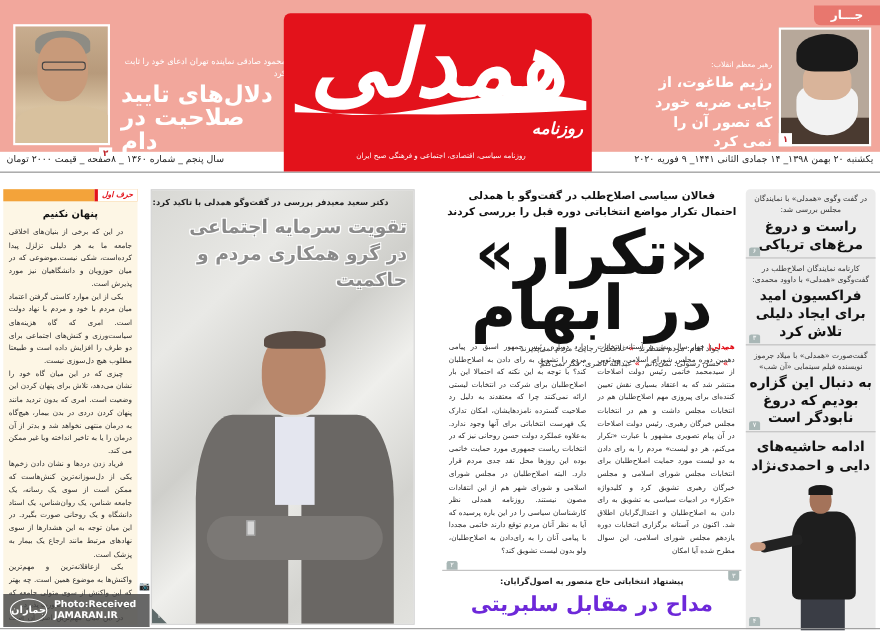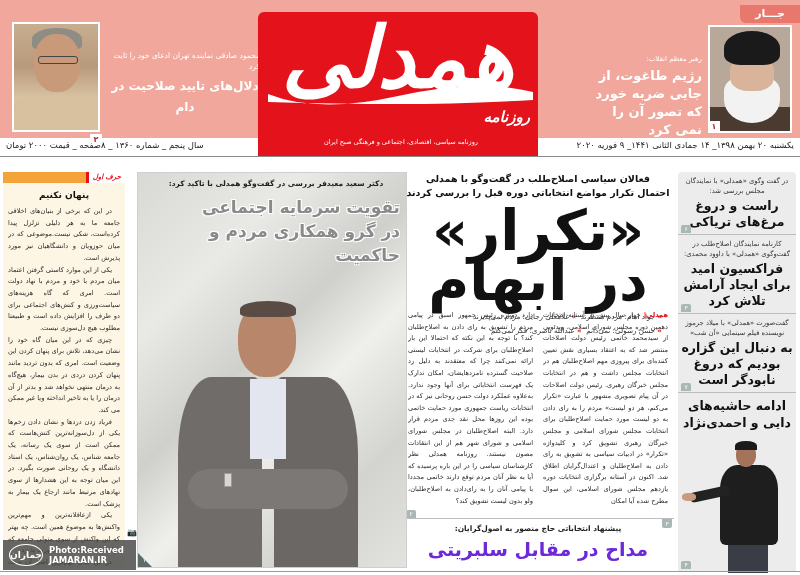--- a/index.html
+++ b/index.html
@@ -15,21 +15,21 @@
   .logo-tagline { position: absolute; right: 60px; top: 126px; direction: rtl; font-size: 6.5px; color: #ffffff; }
 
   .teaser-left { position: absolute; left: 10px; top: 20px; width: 250px; height: 110px; }
   .teaser-left .photo { position: absolute; left: 2px; top: 2px; width: 88px; height: 110px; border: 2px solid #ffffff; background: linear-gradient(180deg,#c8ad8f 0%,#b79a7b 40%,#d9c3a2 70%,#c7b08c 100%); overflow: hidden; }
   .photo .face { position: absolute; left: 20px; top: 10px; width: 46px; height: 58px; border-radius: 45%; background: #c89a7a; }
   .photo .hair { position: absolute; left: 18px; top: 4px; width: 50px; height: 22px; border-radius: 50% 50% 20% 20%; background: #8e8c84; }
   .photo .glasses { position: absolute; left: 24px; top: 32px; width: 40px; height: 8px; border: 1.5px solid #444; border-radius: 3px; }
   .photo .shirt { position: absolute; left: 0; top: 72px; width: 88px; height: 40px; background: #d8c19e; border-radius: 40% 40% 0 0; }
   .teaser-left .num-badge { position: absolute; left: 80px; top: 114px; width: 12px; height: 12px; background: #fff; color: #c0272d; font-size: 8px; font-weight: bold; text-align: center; line-height: 12px; }
   .teaser-left .kicker { position: absolute; right: 0; top: 30px; width: 150px; direction: rtl; text-align: right; font-size: 7.5px; color: #ffffff; line-height: 11px; }
-  .teaser-left .headline { position: absolute; right: 0; top: 56px; width: 150px; direction: rtl; text-align: center; font-size: 12px; font-weight: bold; color: #ffffff; line-height: 21px; }
+  .teaser-left .headline { position: absolute; right: 0; top: 56px; width: 150px; direction: rtl; text-align: left; font-size: 21px; font-weight: bold; color: #ffffff; line-height: 21px; }
 
   .teaser-right { position: absolute; left: 580px; top: 5px; width: 220px; height: 128px; }
   .teaser-right .photo { position: absolute; right: 8px; top: 20px; width: 84px; height: 108px; border: 2px solid #ffffff; background: #b7a89a; overflow: hidden; }
   .tr-turban { position: absolute; left: 14px; top: 4px; width: 56px; height: 34px; border-radius: 50% 50% 30% 30%; background: #1a1a1a; }
   .tr-face { position: absolute; left: 20px; top: 30px; width: 44px; height: 34px; border-radius: 40%; background: #d9b49a; }
   .tr-beard { position: absolute; left: 14px; top: 50px; width: 56px; height: 46px; border-radius: 30% 30% 50% 50%; background: #f2f2f2; }
   .tr-robe { position: absolute; left: 0; top: 80px; width: 84px; height: 30px; background: #4a3a30; }
   .teaser-right .num-badge { position: absolute; right: 80px; top: 116px; width: 12px; height: 12px; background: #fff; color: #c0272d; font-size: 8px; font-weight: bold; text-align: center; line-height: 12px; }
   .teaser-right .kicker { position: absolute; right: 98px; top: 50px; width: 120px; direction: rtl; text-align: right; font-size: 7px; color: #ffffff; }
   .teaser-right .headline { position: absolute; right: 98px; top: 62px; width: 120px; direction: rtl; text-align: right; font-size: 13px; font-weight: bold; color: #ffffff; line-height: 18px; }
@@ -66,21 +66,21 @@
   .body-cols { position: absolute; top: 138px; left: 0; width: 272px; height: 210px; display: flex; flex-direction: row-reverse; gap: 10px; padding: 0 6px; }
   .body-col { flex: 1; direction: rtl; text-align: justify; font-size: 6.6px; line-height: 11.6px; color: #2a2a2a; overflow: hidden; }
   .body-col .src { color: #e3121b; font-weight: bold; }
   .main-pg { position: absolute; left: 4px; top: 338px; width: 10px; height: 8px; background: #a9b7b6; color: #fff; font-size: 6px; text-align: center; line-height: 8px; border-radius: 2px 2px 0 0; }
   .main-rule { position: absolute; left: 0; top: 346px; width: 272px; height: 1px; background: #bdbdbd; }
   .main-pg2 { position: absolute; right: 2px; top: 347px; width: 10px; height: 9px; background: #a9b7b6; color: #fff; font-size: 6px; text-align: center; line-height: 9px; border-radius: 0 0 2px 2px; }
   .second-kicker { position: absolute; top: 352px; left: 0; width: 272px; direction: rtl; text-align: center; font-size: 7.5px; font-weight: bold; color: #222; }
   .second-headline { position: absolute; top: 364px; left: 0; width: 272px; direction: rtl; text-align: center; font-size: 19px; font-weight: bold; color: #6d28d9; line-height: 26px; }
 
   
-  .col-photo { position: absolute; left: 137px; top: 172px; width: 270px; height: 396px; border: 1px solid #cfcfcf; background: linear-gradient(135deg,#d8d8d4 0%,#e9e9e6 25%,#cfcfcb 45%,#efefec 60%,#d3d3cf 80%,#e2e2de 100%); overflow: hidden; }
+  .col-photo { position: absolute; left: 137px; top: 172px; width: 240px; height: 396px; border: 1px solid #cfcfcf; background: linear-gradient(135deg,#d8d8d4 0%,#e9e9e6 25%,#cfcfcb 45%,#efefec 60%,#d3d3cf 80%,#e2e2de 100%); overflow: hidden; }
   .photo-kicker { position: absolute; top: 6px; right: 10px; width: 240px; direction: rtl; text-align: center; font-size: 7.5px; font-weight: bold; color: #222; }
   .photo-headline { position: absolute; top: 22px; right: 6px; width: 250px; direction: rtl; text-align: right; font-size: 17px; font-weight: bold; color: #8a8a8a; line-height: 24px; text-shadow: 1px 1px 0 #fff, -1px -1px 0 #fff, 1px -1px 0 #fff, -1px 1px 0 #fff; }
   .man { position: absolute; left: 30px; top: 120px; width: 200px; height: 276px; }
   .man .head { position: absolute; left: 70px; top: 10px; width: 58px; height: 74px; border-radius: 45%; background: #b8876b; }
   .man .hairline { position: absolute; left: 72px; top: 8px; width: 56px; height: 16px; border-radius: 50% 50% 20% 20%; background: #5a4c44; }
   .man .shirt { position: absolute; left: 82px; top: 86px; width: 36px; height: 80px; background: #e4e6ef; }
   .man .jacket-l { position: absolute; left: 10px; top: 84px; width: 84px; height: 190px; background: #6f6c69; border-radius: 40% 10% 0 0; }
   .man .jacket-r { position: absolute; left: 106px; top: 84px; width: 84px; height: 190px; background: #6a6764; border-radius: 10% 40% 0 0; }
   .man .arms { position: absolute; left: 20px; top: 176px; width: 160px; height: 40px; background: #7b7875; border-radius: 20px; }
   .man .watch { position: absolute; left: 56px; top: 180px; width: 8px; height: 14px; background: #d7d7d7; border: 1px solid #999; }
@@ -146,21 +146,21 @@
 <div class="rule-top"></div>
 
 <div class="col-right">
   <div class="side-item">
     <div class="k">در گفت وگوی «همدلی» با نمایندگان مجلس بررسی شد:</div>
     <div class="h">راست و دروغ مرغ‌های تریاکی</div>
     <div class="pg">۶</div>
   </div>
   <div class="side-item">
     <div class="k">کارنامه نمایندگان اصلاح‌طلب در گفت‌وگوی «همدلی» با داوود محمدی:</div>
-    <div class="h">فراکسیون امید برای ایجاد آرامش تلاش کرد</div>
+    <div class="h">فراکسیون امید برای ایجاد دلیلی تلاش کرد</div>
     <div class="pg">۳</div>
   </div>
   <div class="side-item">
     <div class="k">گفت‌صورت «همدلی» با میلاد جرموز نویسنده فیلم سینمایی «آن شب»</div>
     <div class="h">به دنبال این گزاره بودیم که دروغ نابودگر است</div>
     <div class="pg">۷</div>
   </div>
   <div class="side-bottom">
     <div class="h">ادامه حاشیه‌های دایی و احمدی‌نژاد</div>
     <div class="daei">

